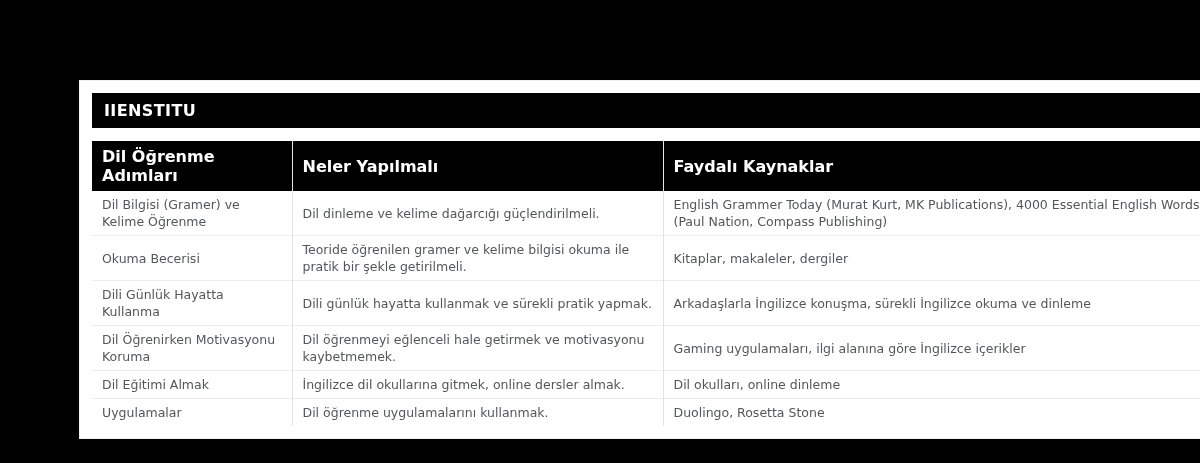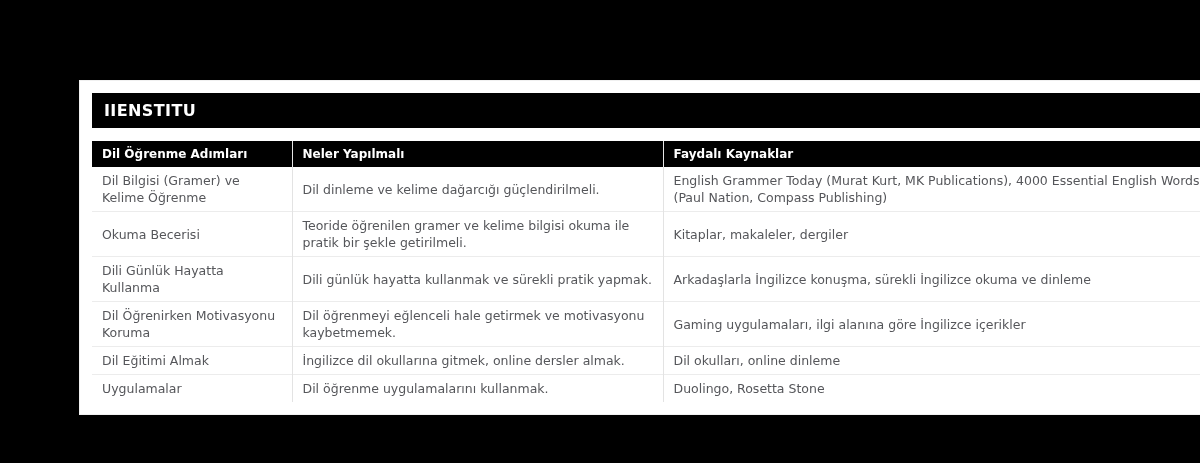--- a/index.html
+++ b/index.html
@@ -36,21 +36,21 @@
   table {
     width: 100%;
     border-collapse: collapse;
     table-layout: fixed;
   }
   col.c1 { width: 200px; }
   col.c2 { width: 371px; }
   thead th {
     background: #000000;
     color: #ffffff;
-    font-size: 12px;
+    font-size: 16px;
     font-weight: bold;
     text-align: left;
     padding: 6px 10px;
     border-right: 1px solid #e6e6e6;
   }
   thead th:last-child { border-right: none; }
   tbody td {
     color: #55565a;
     font-size: 12.5px;
     line-height: 17px;

